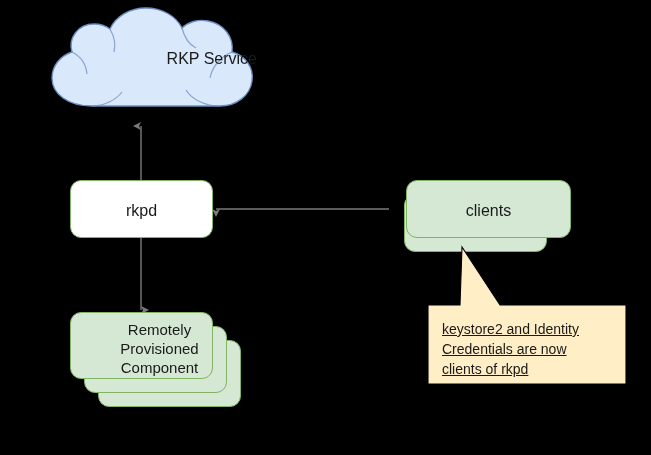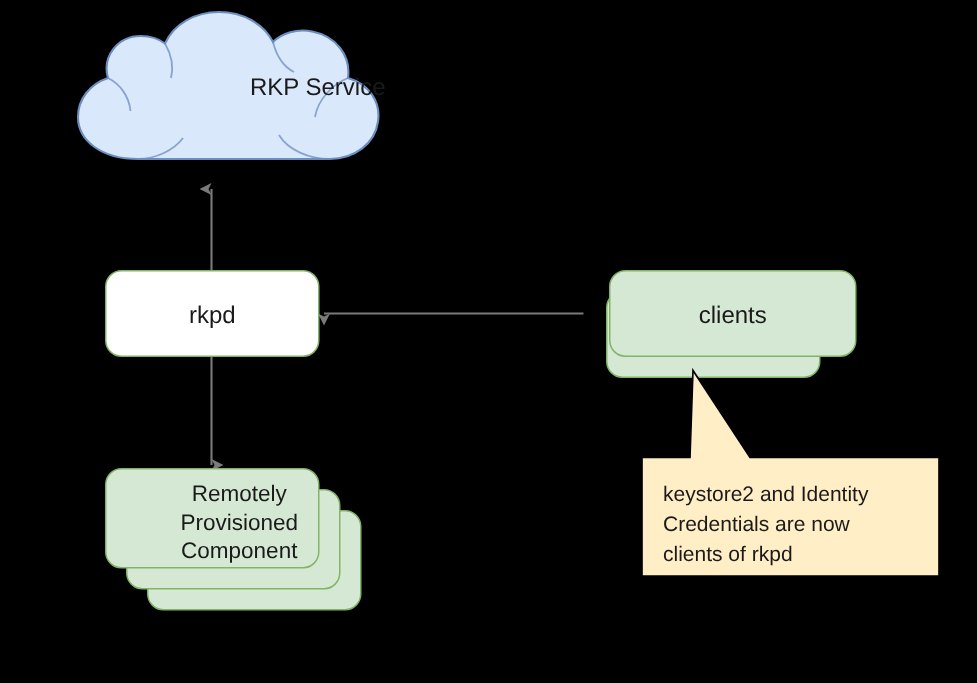--- a/index.html
+++ b/index.html
@@ -155,20 +155,21 @@
     left: 8px;
     top: 67px;
     width: 186px;
     color: #1a1a1a;
     font-size: 14px;
     line-height: 20px;
     font-family: "Liberation Sans", sans-serif;
     white-space: pre-line;
     padding: 8px 0 0 8px;
     box-sizing: border-box;
+    text-decoration: underline;
   }
 
   
   .arrow-svg {
     position: absolute;
     overflow: visible;
   }
   #arrow-rkpd-cloud { left: 0; top: 0; width: 651px; height: 455px; }
 </style>
 </head>

